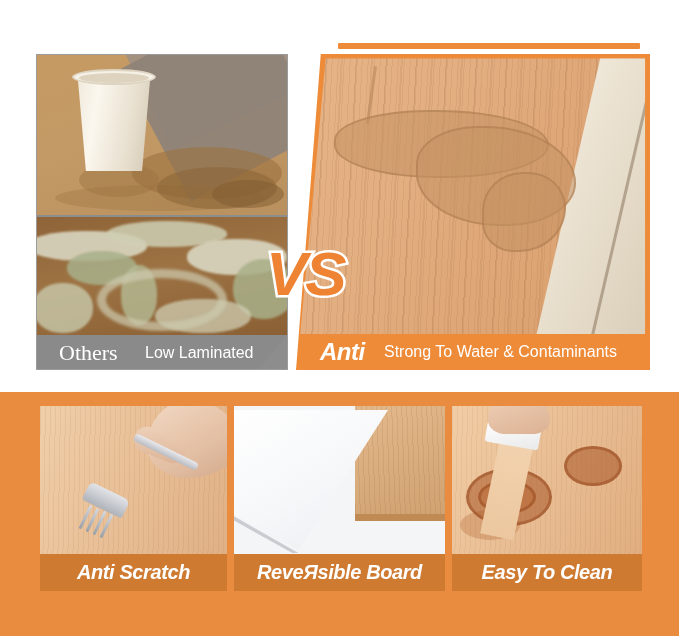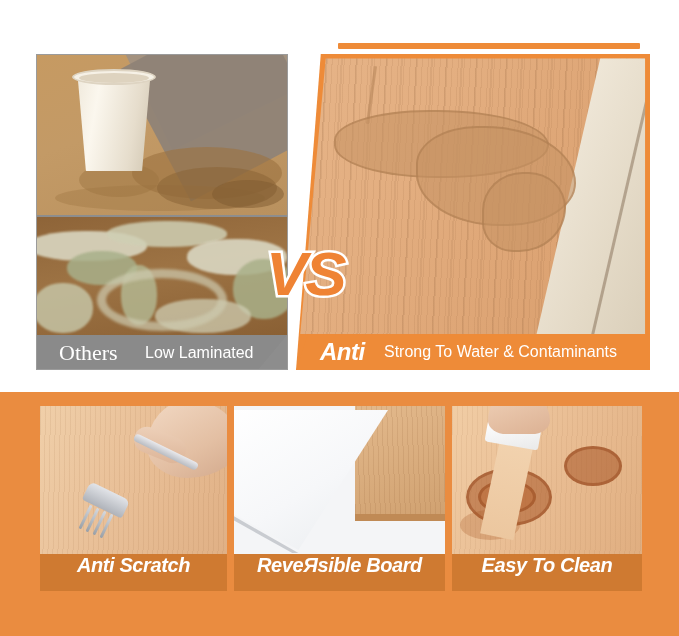--- a/index.html
+++ b/index.html
@@ -181,21 +181,21 @@
           background:linear-gradient(180deg,#f3d5b2,#ecc79f);
           transform:rotate(12deg); }
   .cloth { position:absolute; left:34px; top:18px; width:54px; height:22px;
            background:linear-gradient(160deg,#ffffff,#e9e9e9);
            border-radius:3px; transform:rotate(10deg); }
   .f3-hand { position:absolute; left:36px; top:-16px; width:62px; height:44px;
              background:linear-gradient(160deg,#f0d2b9,#dcb193);
              border-radius:40% 50% 30% 30% / 70% 70% 30% 30%; }
 
   .feat-label { position:absolute; left:0; bottom:0; width:100%; height:37px;
-                background:#cf7a31; display:flex; align-items:flex-start;
+                background:#cf7a31; display:flex; align-items:center;
                 justify-content:center; }
   .feat-label span { color:#ffffff; font-size:20px; font-weight:bold;
                      font-style:italic; letter-spacing:-0.4px; }
 </style>
 </head>
 <body>
 
 <div class="page">
 
   <div class="header">

